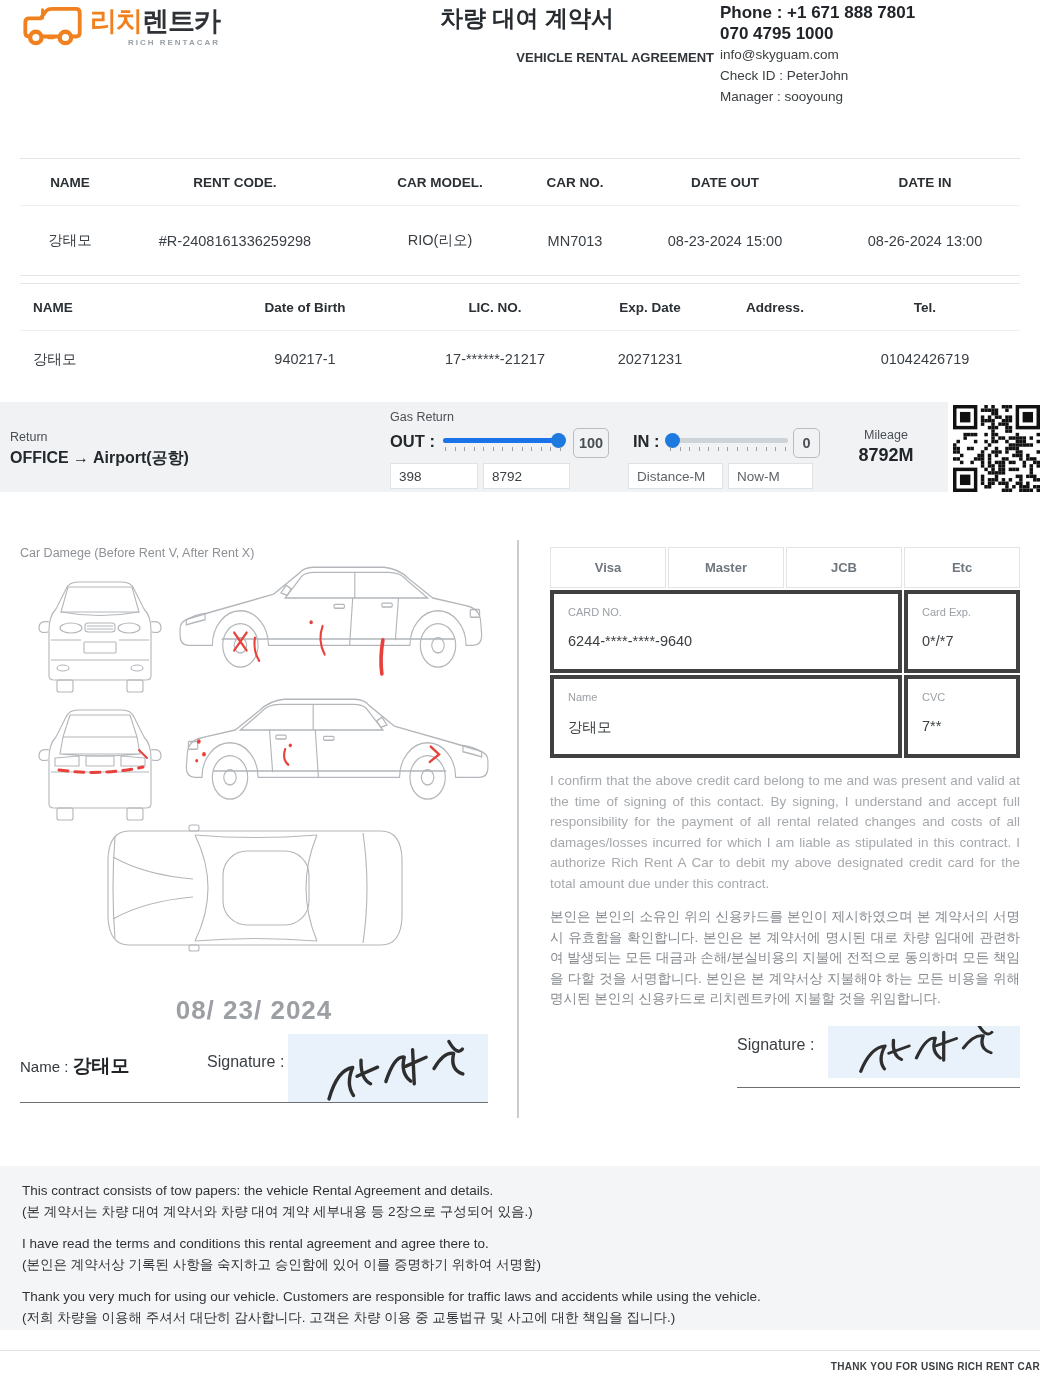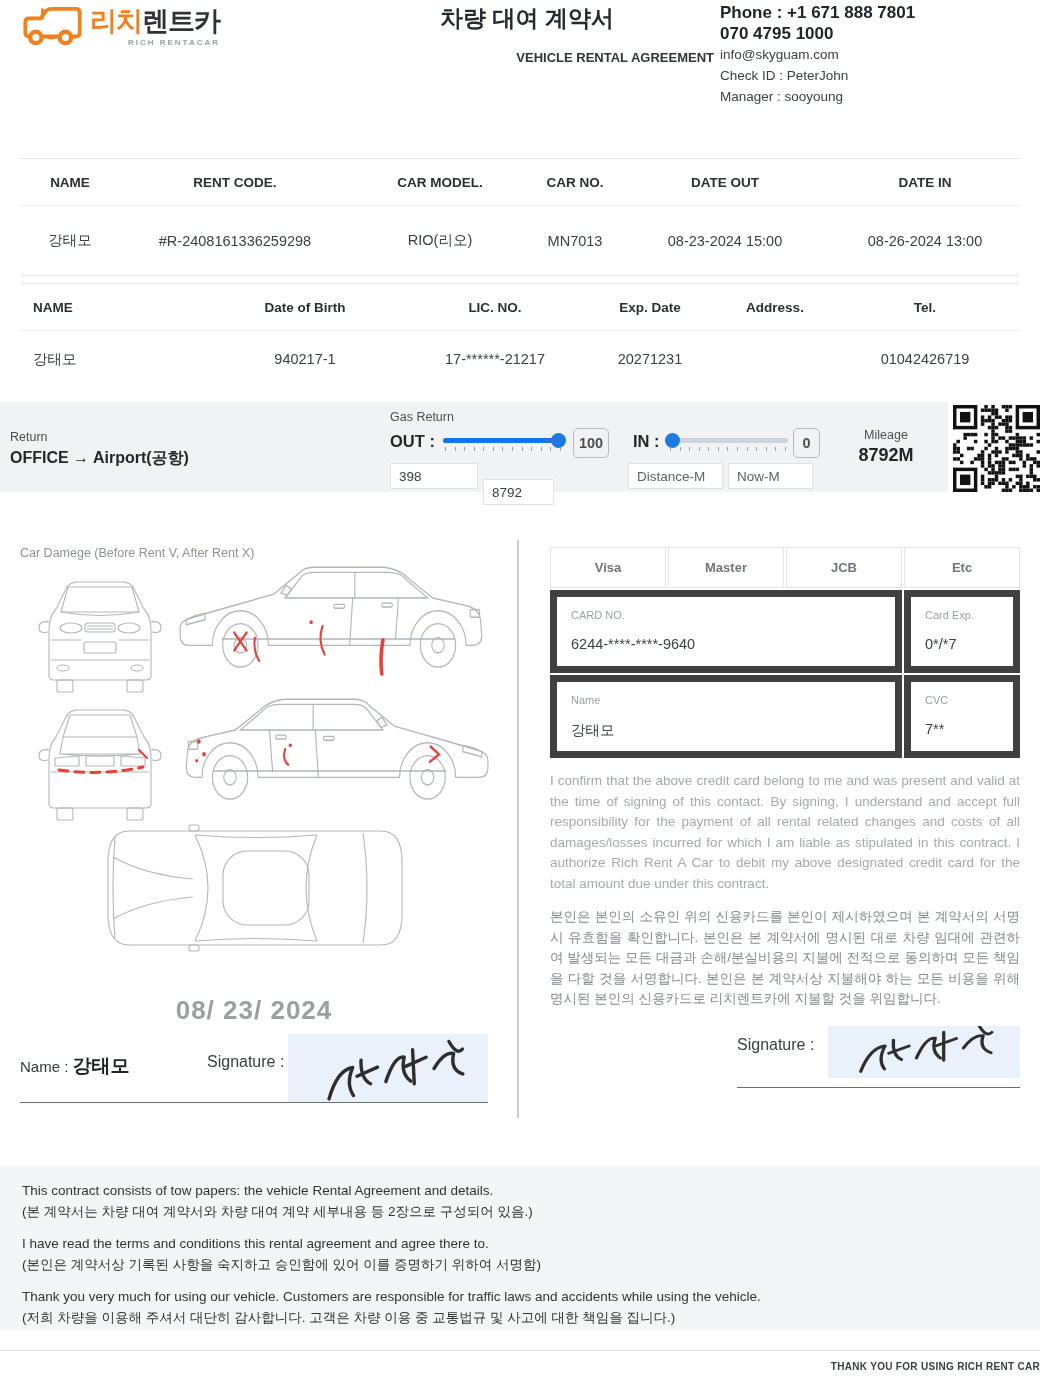--- a/index.html
+++ b/index.html
@@ -54,21 +54,21 @@
   .name-line b { font-size:19px; font-weight:bold; color:#1f2428; }
   .sig-label { font-size:16px; color:#3a3f44; }
   .sig-box { background:#e9f1fb; }
   .uline { background:#6b6f73; height:1px; }
 
   
   .cardgrid-head { position:absolute; left:550px; top:547px; width:470px; display:grid; grid-template-columns:repeat(4,1fr); gap:2px; }
   .cardgrid-head .hcell { border:1px solid #e2e5e8; height:41px; display:flex; align-items:center; justify-content:center;
                           font-size:13px; font-weight:bold; color:#6f767d; background:#fff; }
   .cardgrid-row { position:absolute; left:550px; width:470px; display:grid; grid-template-columns:352px 116px; gap:2px; }
-  .cardgrid-row .bcell { border:7px solid #404040; height:83px; background:#fff; padding:12px 14px; }
+  .cardgrid-row .bcell { border:4px solid #404040; height:83px; background:#fff; padding:12px 14px; }
   .bcell .klabel { font-size:11px; color:#9aa0a6; }
   .bcell .kval { font-size:14.5px; color:#3c4043; margin-top:15px; }
 
   .para { position:absolute; left:550px; width:470px; font-size:13.5px; line-height:20.5px; text-align:justify; }
   .para-en { color:#a6a9ad; }
   .para-ko { color:#85898d; }
 
   
   .bottom-block { position:absolute; left:0; top:1166px; width:1040px; height:164px; background:#f4f5f6; padding:14px 22px 0 22px; }
   .bottom-block p { font-size:13.5px; color:#2f3337; line-height:21px; margin-bottom:11px; }
@@ -198,21 +198,21 @@
           <i></i>
           <i></i>
           <i></i>
           <i></i>
           <i></i>
         </div>
     </div>
     <div class="gaugebox" style="left:793px; top:26px; width:27px;">0</div>
 
     <input class="sb-input" style="left: 390px; top: 61px; width: 88px;" value="398">
-    <input class="sb-input" style="left: 483px; top: 77px; width: 71px;" value="8792">
+    <input class="sb-input" style="left: 483px; top: 61px; width: 87px;" value="8792">
     <input class="sb-input" style="left: 628px; top: 61px; width: 95px;" placeholder="Distance-M">
     <input class="sb-input" style="left: 728px; top: 61px; width: 85px;" placeholder="Now-M">
 
     <div class="abs" style="left:832px; top:26px; width:108px; text-align:center;">
       <div class="lbl-sm">Mileage</div>
       <div style="font-size:18px; font-weight:bold; color:#212529; margin-top:3px;">8792M</div>
     </div>
   </div>
 
   <svg class="abs" style="left:953px; top:405px;" width="87" height="87" id="qr">

